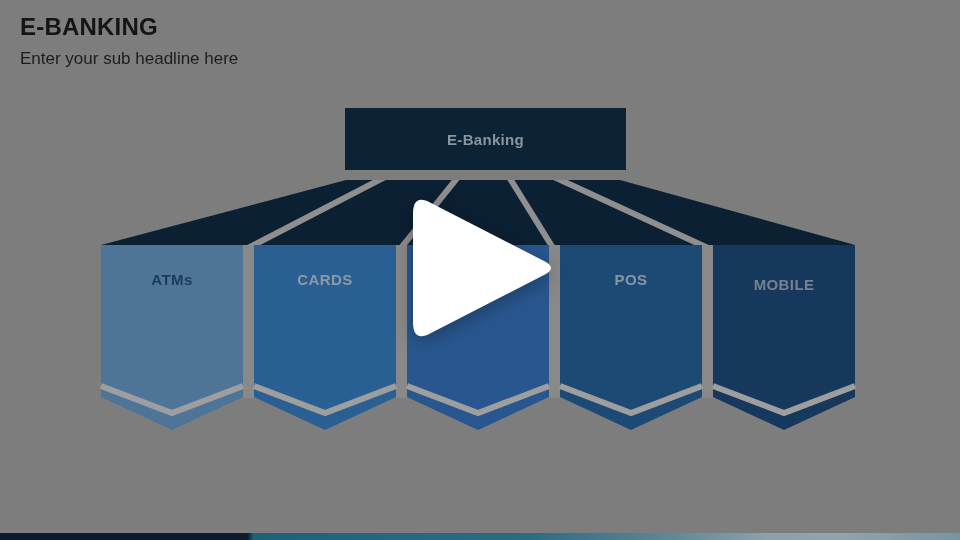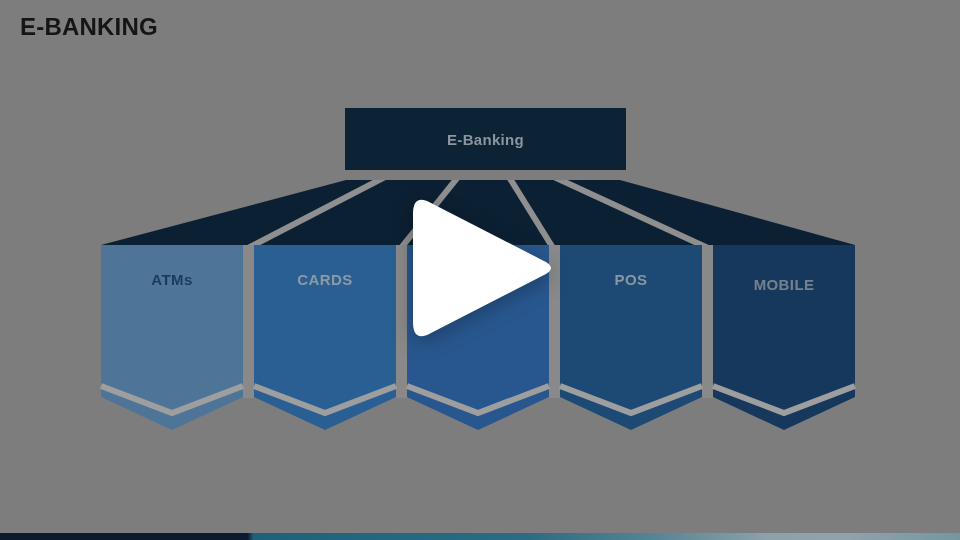--- a/index.html
+++ b/index.html
@@ -40,20 +40,21 @@
       #8BA2AB 80%, #8FA3AB 88%,
       #7596A1 100%);
   }
 </style>
 </head>
 <body>
 
 <div class="slide">
 
   <div class="title">E-BANKING</div>
+  <div class="subtitle">Enter your sub headline here</div>
 
   <div class="root-box">
     <span>E-Banking</span>
   </div>
 
   <svg class="diagram" width="960" height="540" viewBox="0 0 960 540">
     <defs>
       <clipPath id="roofclip">
         <polygon points="346,180 620,180 855,245 101,245"></polygon>
       </clipPath>

